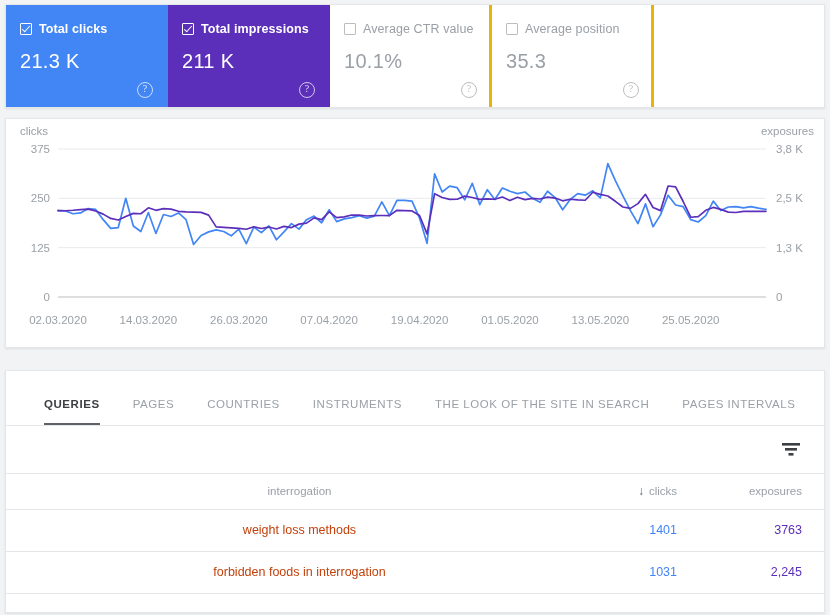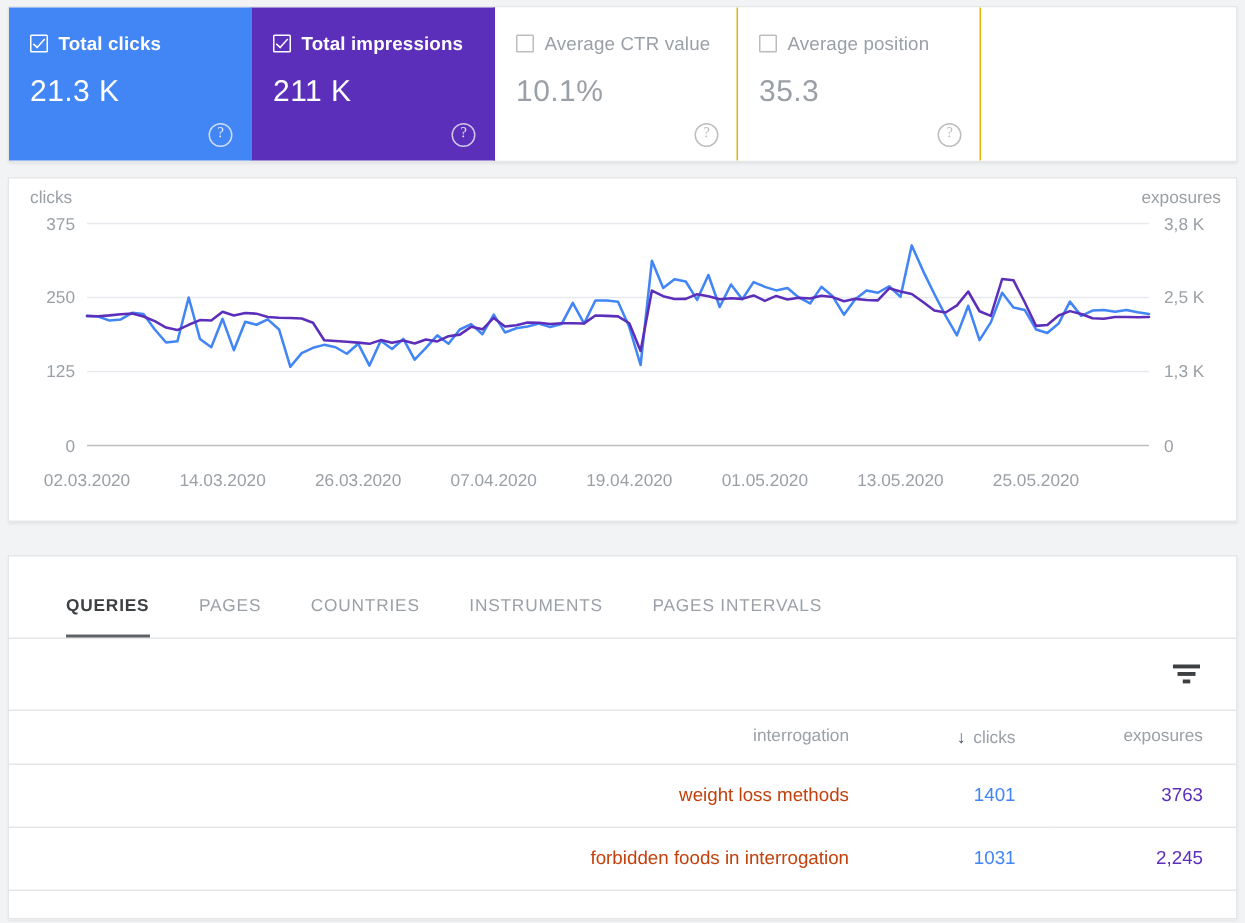--- a/index.html
+++ b/index.html
@@ -29,21 +29,21 @@
     box-sizing: border-box;
     display: flex;
     align-items: stretch;
     box-shadow: 0 1px 2px rgba(60,64,67,0.10);
   }
   .metric-card {
     width: 162px;
     box-sizing: border-box;
     position: relative;
     padding: 16px 14px 0 14px;
-    border-right: 1px solid #eab308;
+    border-right: 3px solid #eab308;
     background: #ffffff;
     cursor: pointer;
   }
   .metric-card.filler {
     flex: 1 1 auto;
     width: auto;
     border-right: none;
     cursor: default;
   }
   .metric-card.blue   { background: #4285f4; border-right-color: #4285f4; }
@@ -181,21 +181,21 @@
     cursor: pointer;
   }
 
   table.data {
     width: 100%;
     border-collapse: collapse;
     table-layout: fixed;
   }
   table.data th, table.data td {
     font-weight: normal;
-    text-align: right;
+    text-align: center;
     padding: 0 0;
     box-sizing: border-box;
   }
   .th-row th {
     height: 35px;
     font-size: 11.5px;
     color: #9aa0a6;
     border-bottom: 1px solid #e4e6e8;
     vertical-align: middle;
   }
@@ -293,20 +293,21 @@
       </svg>
   </div>
 
   <div class="table-panel">
 
     <div class="tabs">
       <div class="tab active">QUERIES</div>
       <div class="tab">PAGES</div>
       <div class="tab">COUNTRIES</div>
       <div class="tab">INSTRUMENTS</div>
+      <div class="tab">THE LOOK OF THE SITE IN SEARCH</div>
       <div class="tab">PAGES INTERVALS</div>
     </div>
 
     <div class="filter-row">
       <span class="filter-icon">
         <svg width="22" height="18" viewBox="0 0 22 18">
           <rect x="2" y="3" width="18" height="2.6" fill="#3c4043"></rect>
           <rect x="5" y="8" width="12" height="2.6" fill="#3c4043"></rect>
           <rect x="8.5" y="13" width="5" height="2.6" fill="#3c4043"></rect>
         </svg>

